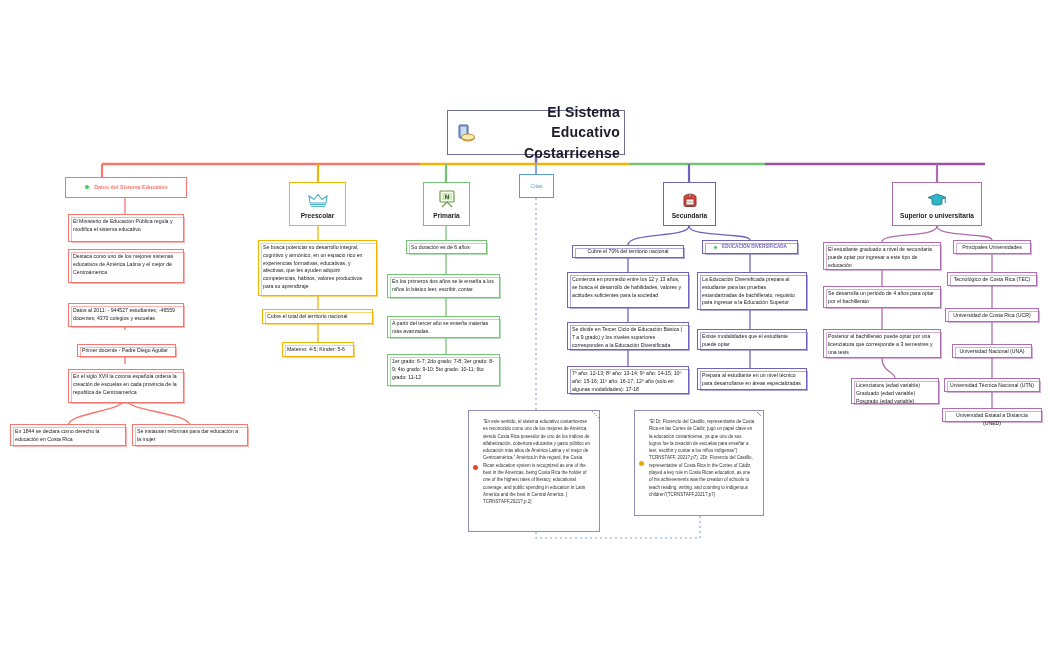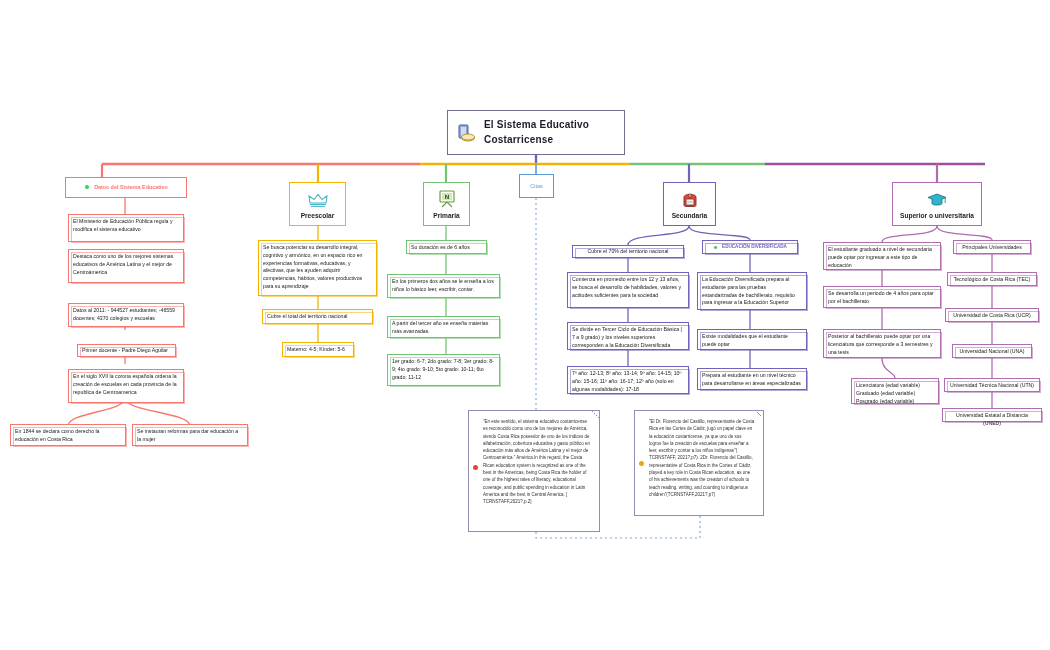--- a/index.html
+++ b/index.html
@@ -36,22 +36,22 @@
   }
 
   .root {
     left: 447px; top: 110px; width: 178px; height: 45px;
     border: 1px solid #6f6f8f;
     display: flex; align-items: center; gap: 6px;
     padding-left: 8px;
     z-index: 9;
   }
   .root .ttl {
-    font-size: 10px; font-weight: bold; color: #1c1c2a;
-    text-align: left; flex: 1; line-height: 1.45; letter-spacing: .2px;
+    font-size: 14px; font-weight: bold; color: #1c1c2a;
+    text-align: right; flex: 1; line-height: 1.45; letter-spacing: .2px;
   }
 
   .hdr {
     display: flex; flex-direction: column; align-items: center; justify-content: flex-end;
     padding: 4px 6px 4px;
     font-size: 6.6px; font-weight: bold; text-align: center;
   }
   .hdr .icn { margin-bottom: 3px; }
 
   .pill {

